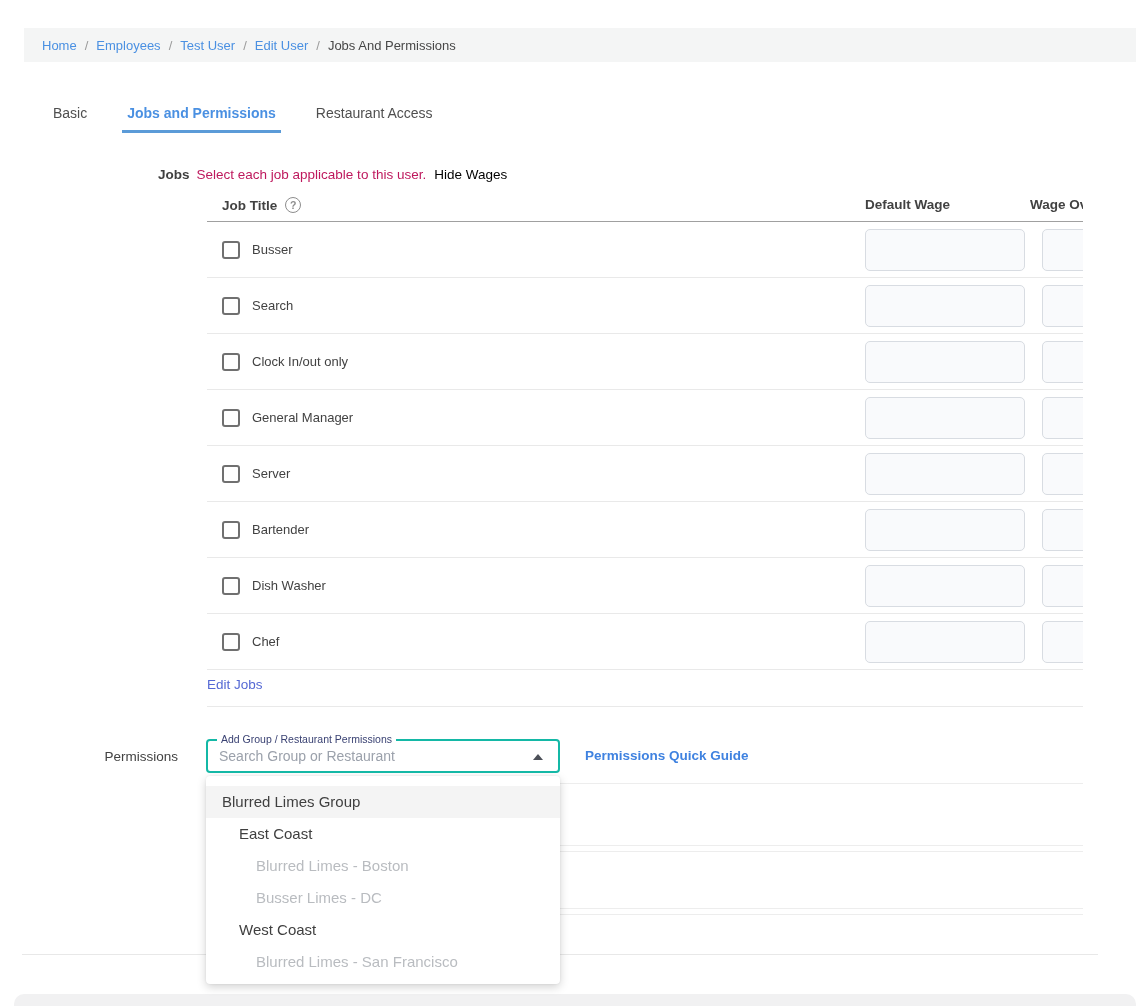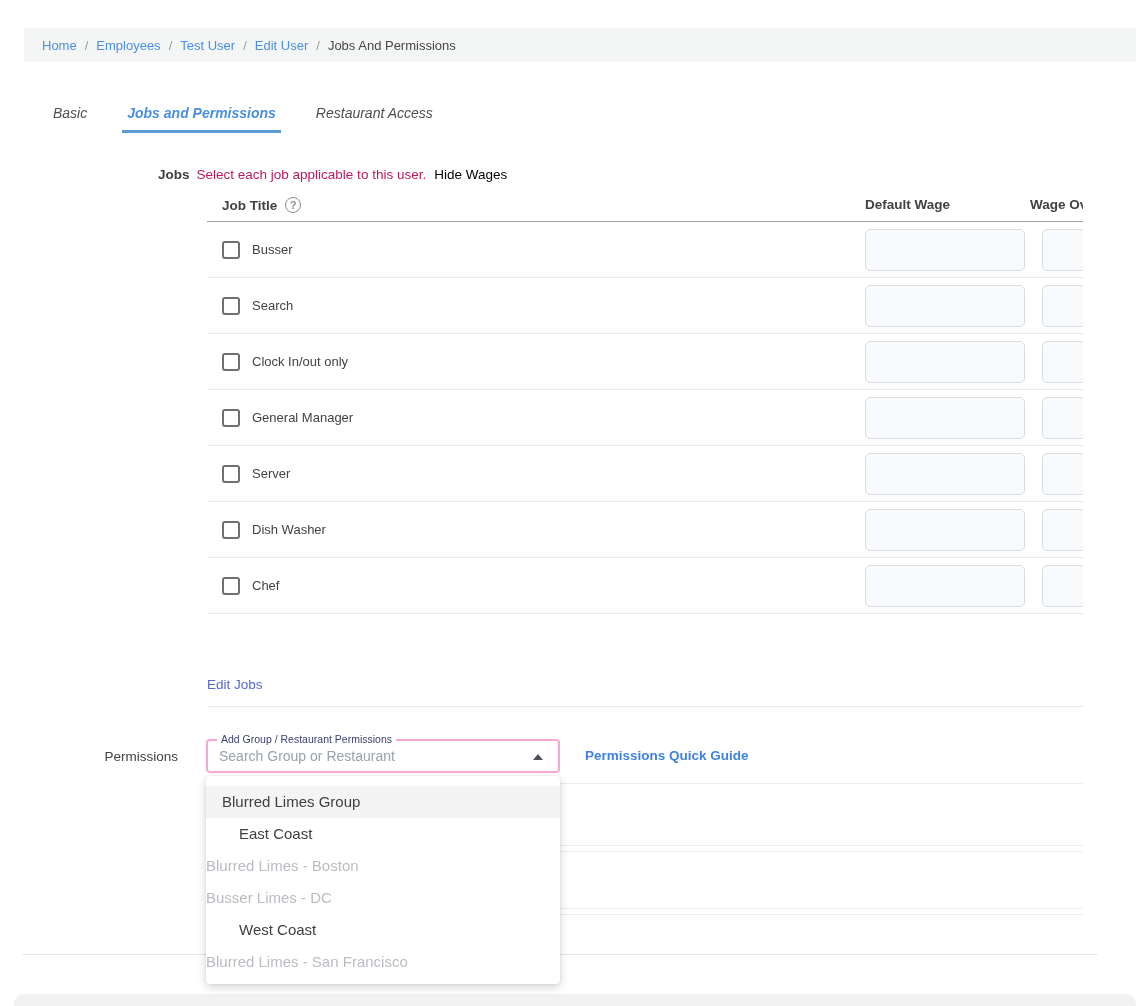--- a/index.html
+++ b/index.html
@@ -15,21 +15,21 @@
     background:#f4f5f5; display:flex; align-items:center; padding-left:18px;
     font-size:13px; white-space:nowrap;
   }
   .bc-item { display:flex; align-items:center; }
   .bc-sep { color:#9b9b9b; margin:0 8px; }
   .bc-item:first-child .bc-sep { display:none; }
   .bc-label { color:#474747; cursor:default; }
   .bc-item.islink .bc-label { color:#4a90e2; cursor:pointer; }
 
   
-  .tabs { position:absolute; left:48px; top:99px; display:flex; gap:30px; font-size:14px; color:#4f4f4f;font-style:italic; }
+  .tabs { position:absolute; left:48px; top:99px; display:flex; gap:30px; font-size:14px; color:#4f4f4f; }
   .tab { padding:6px 5px 9px; cursor:pointer; }
   .tab.active { color:#4a90e2; font-weight:bold; border-bottom:3px solid #5b9bd8; }
 
   
   .jobs-head { position:absolute; left:158px; top:167px; font-size:13.5px; display:flex; align-items:baseline; white-space:nowrap; }
   .jobs-head .jobs-label { font-weight:bold; color:#3f3f3f; margin-right:7px; }
   .jobs-head .jobs-desc { color:#be185d; margin-right:8px; }
   .link-blue { color:#000000; cursor:pointer; text-decoration:none; }
 
   
@@ -61,21 +61,21 @@
   .sep-jobs { position:absolute; left:207px; top:706px; width:876px; border-top:1px solid #e9e9e9; }
 
   
   .bg-line { position:absolute; left:207px; width:876px; border-top:1px solid #ededed; z-index:1; }
   .full-line { position:absolute; left:22px; top:954px; width:1076px; border-top:1px solid #e8e8e8; z-index:1; }
 
   
   .perm-label { position:absolute; left:60px; width:118px; top:749px; font-size:13.5px; color:#424242; text-align:right; }
   .perm-select {
     position:absolute; left:206px; top:739px; width:354px; height:34px;
-    border:2px solid #f9a8d4; border-radius:4px; background:#fff; z-index:6;
+    border:2px solid #14b8a6; border-radius:4px; background:#fff; z-index:6;
   }
   .float-label {
     position:absolute; top:-8px; left:9px; background:#fff; padding:0 4px;
     font-size:10.5px; color:#3a4273; white-space:nowrap;
   }
   .perm-search {
     position:absolute; left:0; top:0; width:100%; height:100%; border:none; outline:none;
     background:transparent; padding:0 30px 0 11px;
     font:14px "Liberation Sans", sans-serif; color:#424242;
   }
@@ -89,21 +89,21 @@
 
   
   .dropdown {
     position:absolute; left:206px; top:776px; width:354px; height:208px;
     background:#fff; z-index:5; border-radius:4px; padding-top:10px;
     box-shadow:0 3px 10px rgba(0,0,0,0.18), 0 0 2px rgba(0,0,0,0.08);
   }
   .dd-item { height:32px; line-height:32px; font-size:15px; color:#3f3f3f; cursor:pointer; white-space:nowrap; overflow:hidden; }
   .dd-item.lv0 { padding-left:16px; }
   .dd-item.lv1 { padding-left:33px; }
-  .dd-item.lv2 { }
+  .dd-item.lv2 { padding-left:50px; }
   .dd-item.disabled { color:#b9bcc0; cursor:default; }
   .dd-item.highlighted { background:#f4f4f4; }
 
   .footer-bar {
     position:absolute; left:14px; top:994px; width:1122px; height:12px;
     background:#f1f1f2; border-radius:10px 10px 0 0;
   }
 </style>
 </head>
 <body>
@@ -199,20 +199,26 @@
         <input class="wage-input wage-override" readonly="" style="">
       </div>
 
       <div class="jrow">
         <span class="jcheck"></span>
         <span class="jtitle">Server</span>
         <input class="wage-input wage-default" readonly="" style="">
         <input class="wage-input wage-override" readonly="" style="">
       </div>
 
+      <div class="jrow">
+        <span class="jcheck"></span>
+        <span class="jtitle">Bartender</span>
+        <input class="wage-input wage-default" readonly="" style="">
+        <input class="wage-input wage-override" readonly="" style="">
+      </div>
 
       <div class="jrow">
         <span class="jcheck"></span>
         <span class="jtitle">Dish Washer</span>
         <input class="wage-input wage-default" readonly="" style="">
         <input class="wage-input wage-override" readonly="" style="">
       </div>
 
       <div class="jrow">
         <span class="jcheck"></span>

